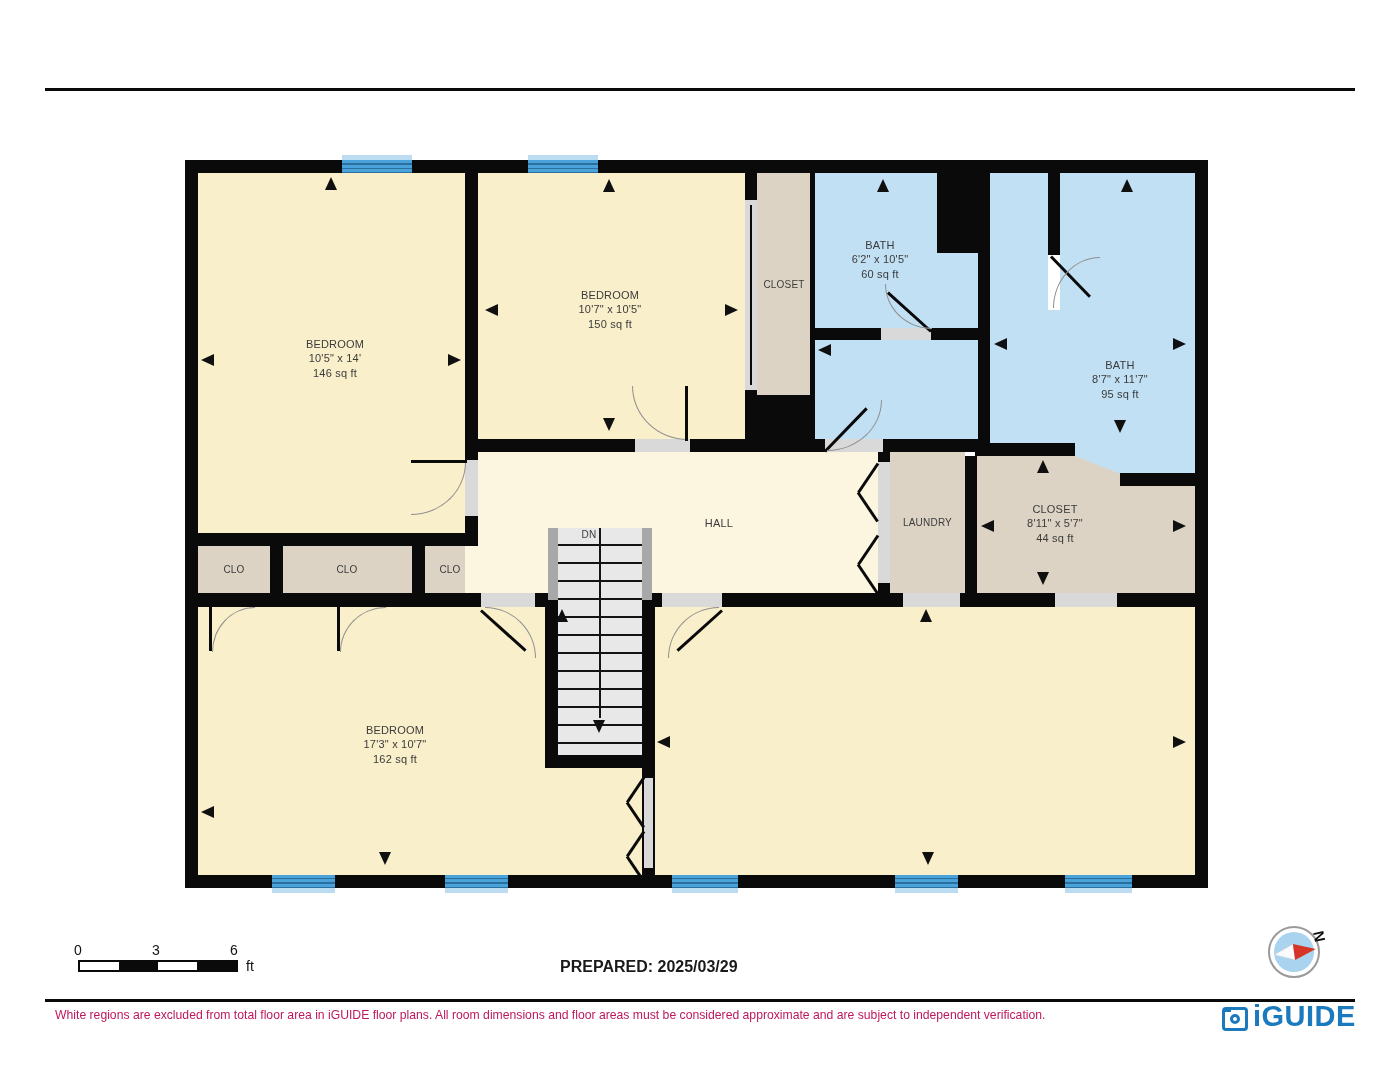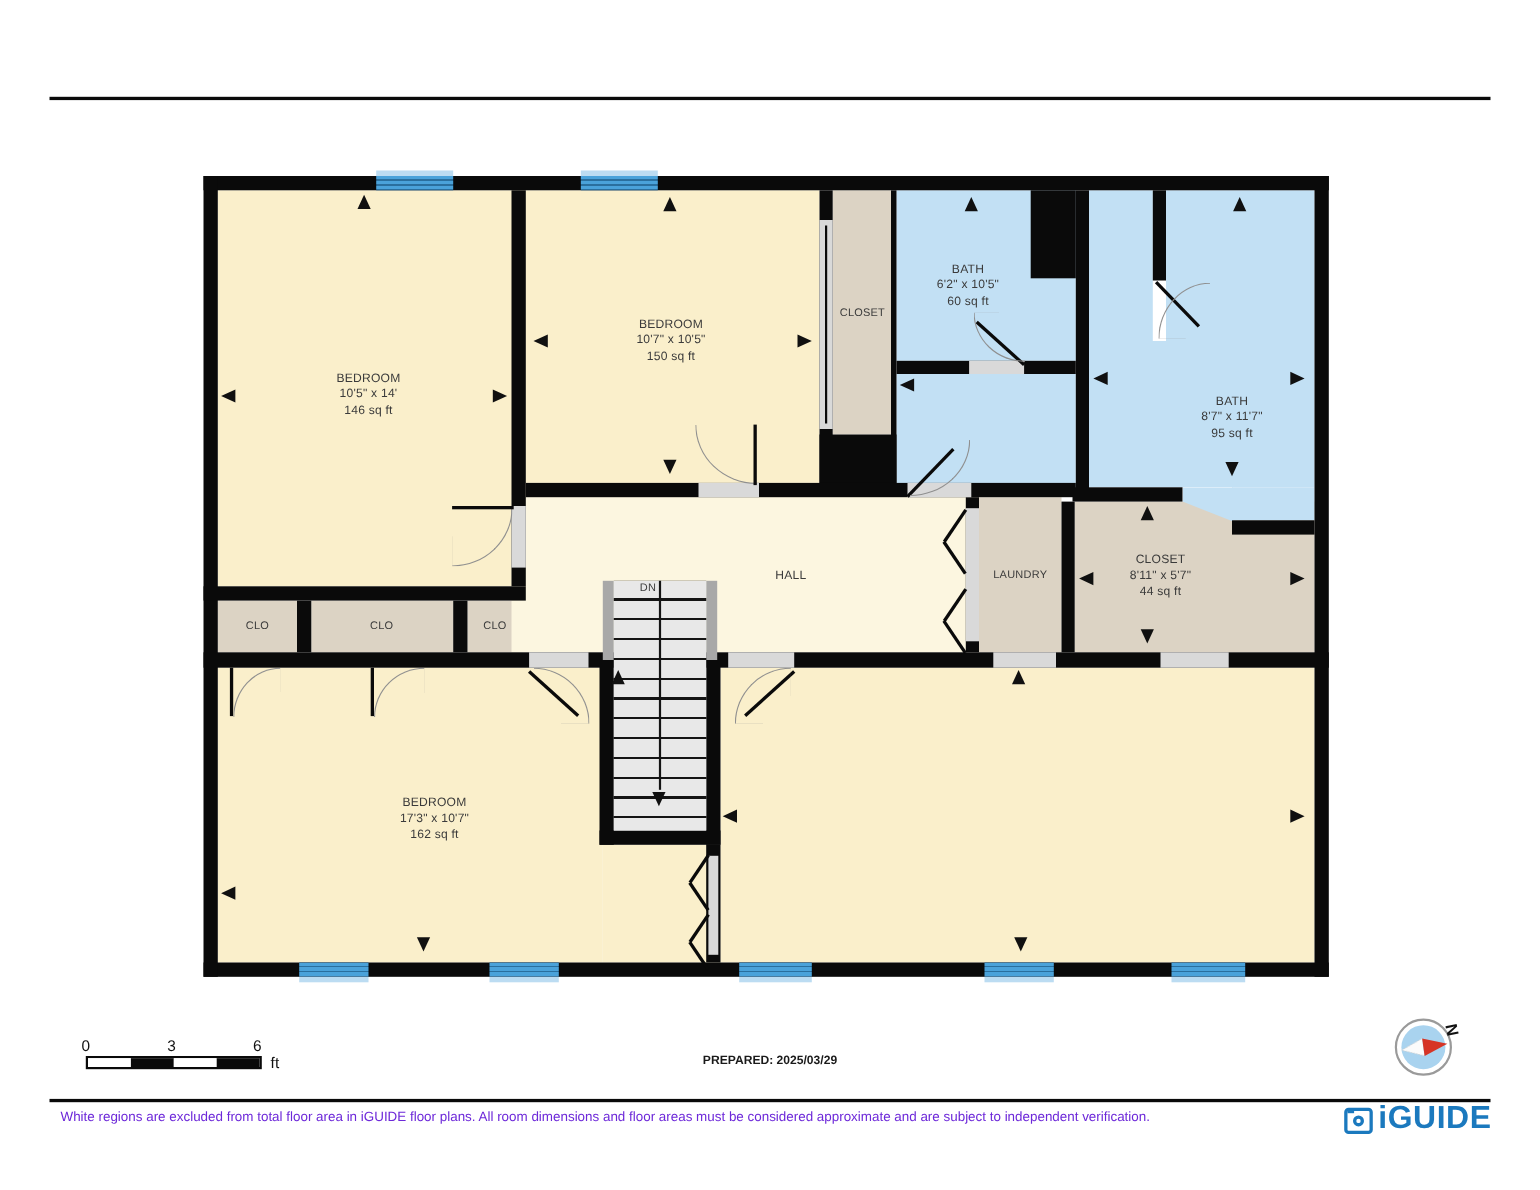--- a/index.html
+++ b/index.html
@@ -226,34 +226,34 @@
   <div class="a" style="left:150px;top:942px;width:12px;text-align:center;font-size:14px;color:#111;">3</div>
   <div class="a" style="left:228px;top:942px;width:12px;text-align:center;font-size:14px;color:#111;">6</div>
   <div class="a" style="left:78px;top:960px;width:156px;height:8px;border:2px solid #0a0a0a;display:flex;">
     <div style="flex:1;background:#fff;"></div>
     <div style="flex:1;background:#0a0a0a;"></div>
     <div style="flex:1;background:#fff;"></div>
     <div style="flex:1;background:#0a0a0a;"></div>
   </div>
   <div class="a" style="left:246px;top:958px;font-size:14px;color:#111;">ft</div>
 
-  <div class="a" style="left:560px;top:958px;width:280px;text-align:center;font-size:11px;font-weight:bold;color:#1a1a1a;">PREPARED: 2025/03/29</div>
+  <div class="a" style="left:560px;top:958px;width:280px;text-align:left;font-size:16px;font-weight:bold;color:#1a1a1a;">PREPARED: 2025/03/29</div>
 
   <div class="a" style="left:1268px;top:926px;width:56px;height:56px;">
     <div class="a" style="left:0;top:0;width:48px;height:48px;border:2px solid #9a9a9a;border-radius:50%;background:#fff;"></div>
     <div class="a" style="left:6px;top:6px;width:40px;height:40px;border-radius:50%;background:#a9d3ef;"></div>
     <div class="a" style="left:4px;top:18px;width:44px;height:16px;transform:rotate(-8deg);">
       <div class="a" style="left:2px;top:0;width:0;height:0;border-top:8px solid transparent;border-bottom:8px solid transparent;border-right:20px solid #fbfbfb;filter:drop-shadow(0 0 0.5px #888);"></div>
       <div class="a" style="left:22px;top:0;width:0;height:0;border-top:8px solid transparent;border-bottom:8px solid transparent;border-left:22px solid #d63426;"></div>
     </div>
     <div class="a" style="left:46px;top:2px;font-size:15px;font-weight:bold;color:#111;transform:rotate(78deg);">N</div>
   </div>
 
   <div class="a" style="left:45px;top:999px;width:1310px;height:3px;background:#0a0a0a;"></div>
-  <div class="a" style="left:55px;top:1008px;width:1140px;font-size:12.2px;color:#6d28d9;">White regions are excluded from total floor area in iGUIDE floor plans. All room dimensions and floor areas must be considered approximate and are subject to independent verification.</div>
+  <div class="a" style="left:55px;top:1008px;width:1140px;font-size:12.2px;color:#be185d;">White regions are excluded from total floor area in iGUIDE floor plans. All room dimensions and floor areas must be considered approximate and are subject to independent verification.</div>
 
   <div class="a" style="left:1222px;top:1002px;width:150px;height:34px;">
     <div class="a" style="left:0;top:5px;width:20px;height:18px;border:3.5px solid #1b79be;border-radius:4px;">
       <div class="a" style="left:5px;top:4px;width:4px;height:4px;border:3px solid #1b79be;border-radius:50%;"></div>
       <div class="a" style="left:0;top:-1px;width:6px;height:3px;background:#1b79be;"></div>
     </div>
     <div class="a" style="left:31px;top:-2px;font-size:29px;font-weight:bold;color:#1b79be;letter-spacing:0.5px;">iGUIDE</div>
   </div>
 
 

